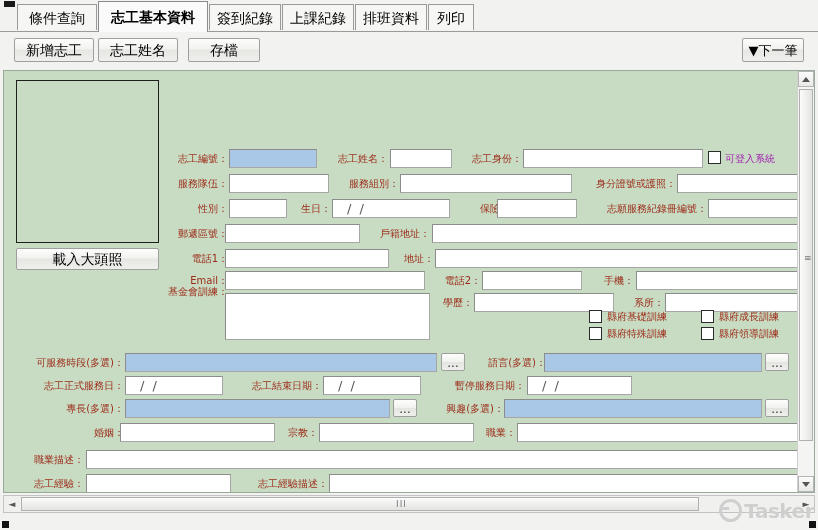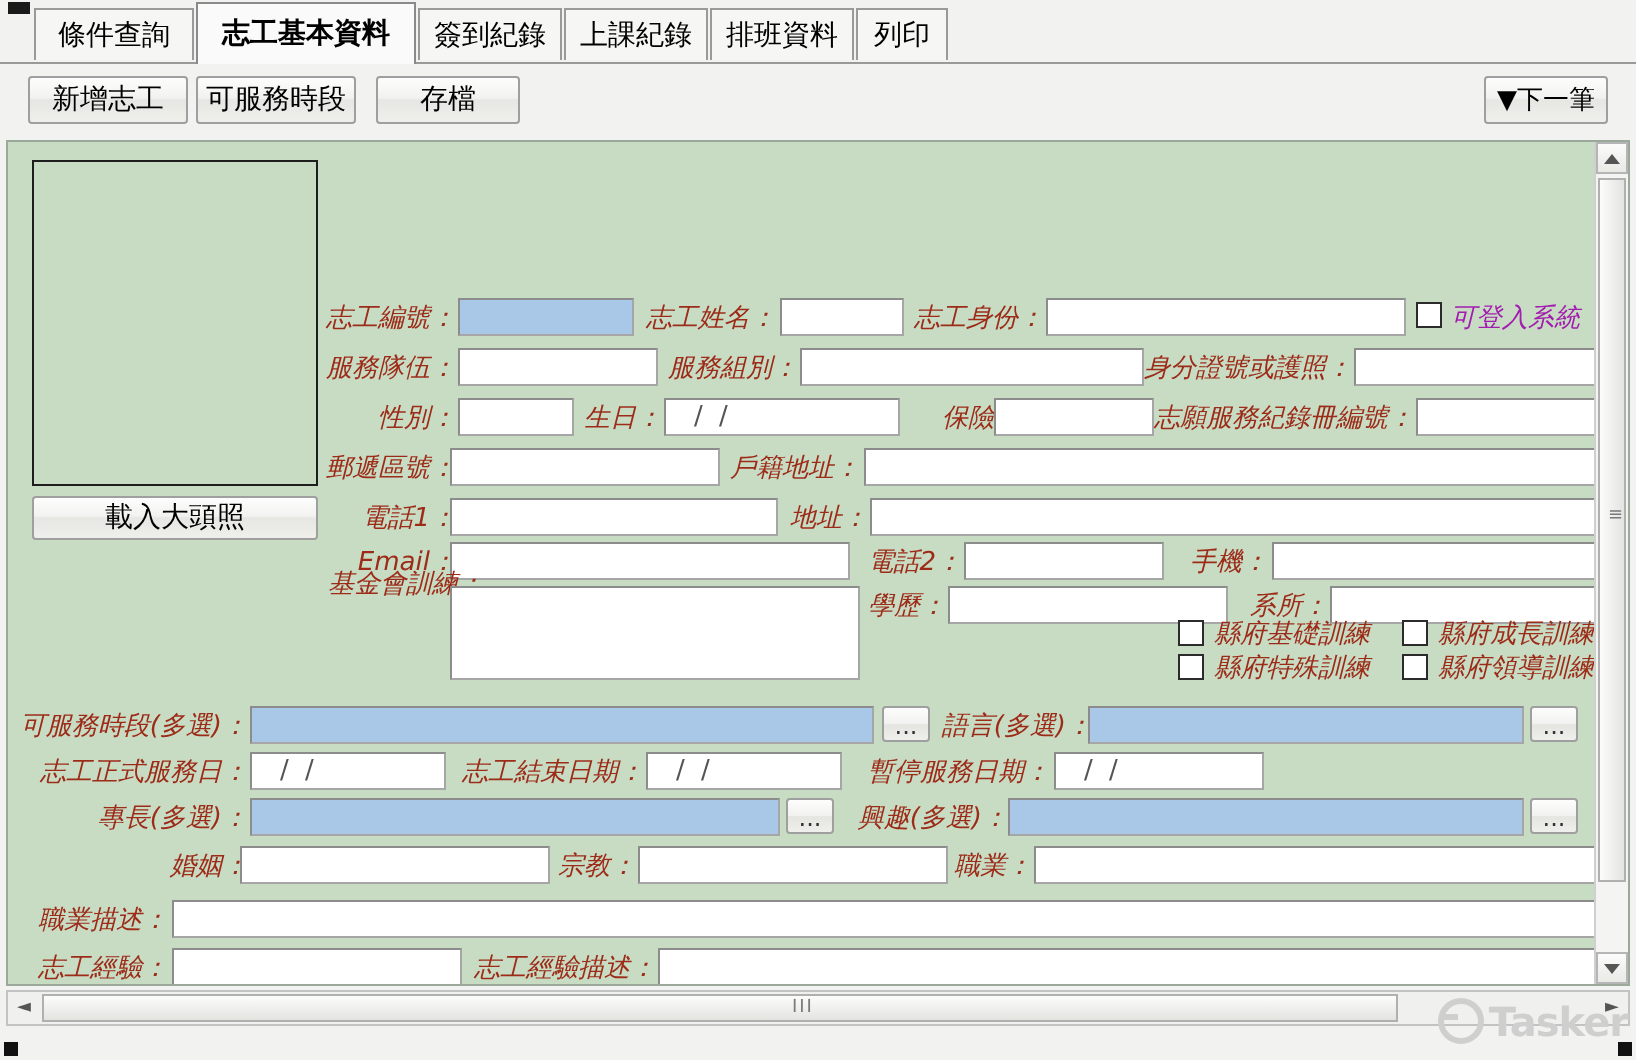--- a/index.html
+++ b/index.html
@@ -42,23 +42,23 @@
 
   
   .panel{
     position:absolute;left:3px;top:70px;width:812px;height:423px;
     background:#c8dcc4;border:1px solid #9aa99a;box-sizing:border-box;
     overflow:hidden;
   }
   .inner{position:absolute;left:0;top:0;width:796px;height:421px;overflow:hidden;}
 
   .lbl{
-    position:absolute;color:#9c2b18;font-size:13px;line-height:1;
+    position:absolute;color:#9c2b18;font-size:10px;line-height:1;
     white-space:nowrap;text-align:right;
-    display:flex;align-items:center;justify-content:flex-end;font-style:italic;
+    display:flex;align-items:center;justify-content:flex-end;
   }
   .lbl.l{justify-content:flex-start;text-align:left;}
   .lbl.w2{line-height:1.15;display:block;text-align:right;}
 
   .fld{
     position:absolute;box-sizing:border-box;
     background:#ffffff;border:1px solid #a6a6a6;
     border-top-color:#8c8c8c;border-left-color:#8c8c8c;
     font-size:13px;color:#333;
     display:flex;align-items:center;
@@ -116,21 +116,21 @@
     <div class="tab" style="left:17px;width:80px;">條件查詢</div>
     <div class="tab active" style="left:98px;width:110px;">志工基本資料</div>
     <div class="tab" style="left:209px;width:72px;">簽到紀錄</div>
     <div class="tab" style="left:282px;width:72px;">上課紀錄</div>
     <div class="tab" style="left:355px;width:72px;">排班資料</div>
     <div class="tab" style="left:428px;width:46px;">列印</div>
   </div>
 
   <div class="toolbar">
     <div class="btn" style="left:14px;top:6px;width:80px;height:24px;">新增志工</div>
-    <div class="btn" style="left:98px;top:6px;width:80px;height:24px;">可服務時段</div>
+    <div class="btn" style="left:98px;top:6px;width:80px;height:24px;">志工姓名</div>
     <div class="btn" style="left:188px;top:6px;width:72px;height:24px;">存檔</div>
     <div class="btn small" style="left:676px;top:6px;width:62px;height:24px;margin-top:40px;">▲上一筆</div>
     <div class="btn small" style="left:742px;top:6px;width:62px;height:24px;">▼下一筆</div>
   </div>
 
   <div class="panel">
     <div class="inner">
 
       <div class="photo"></div>
       <div class="btn" style="left:12px;top:177px;width:143px;height:22px;">載入大頭照</div>

